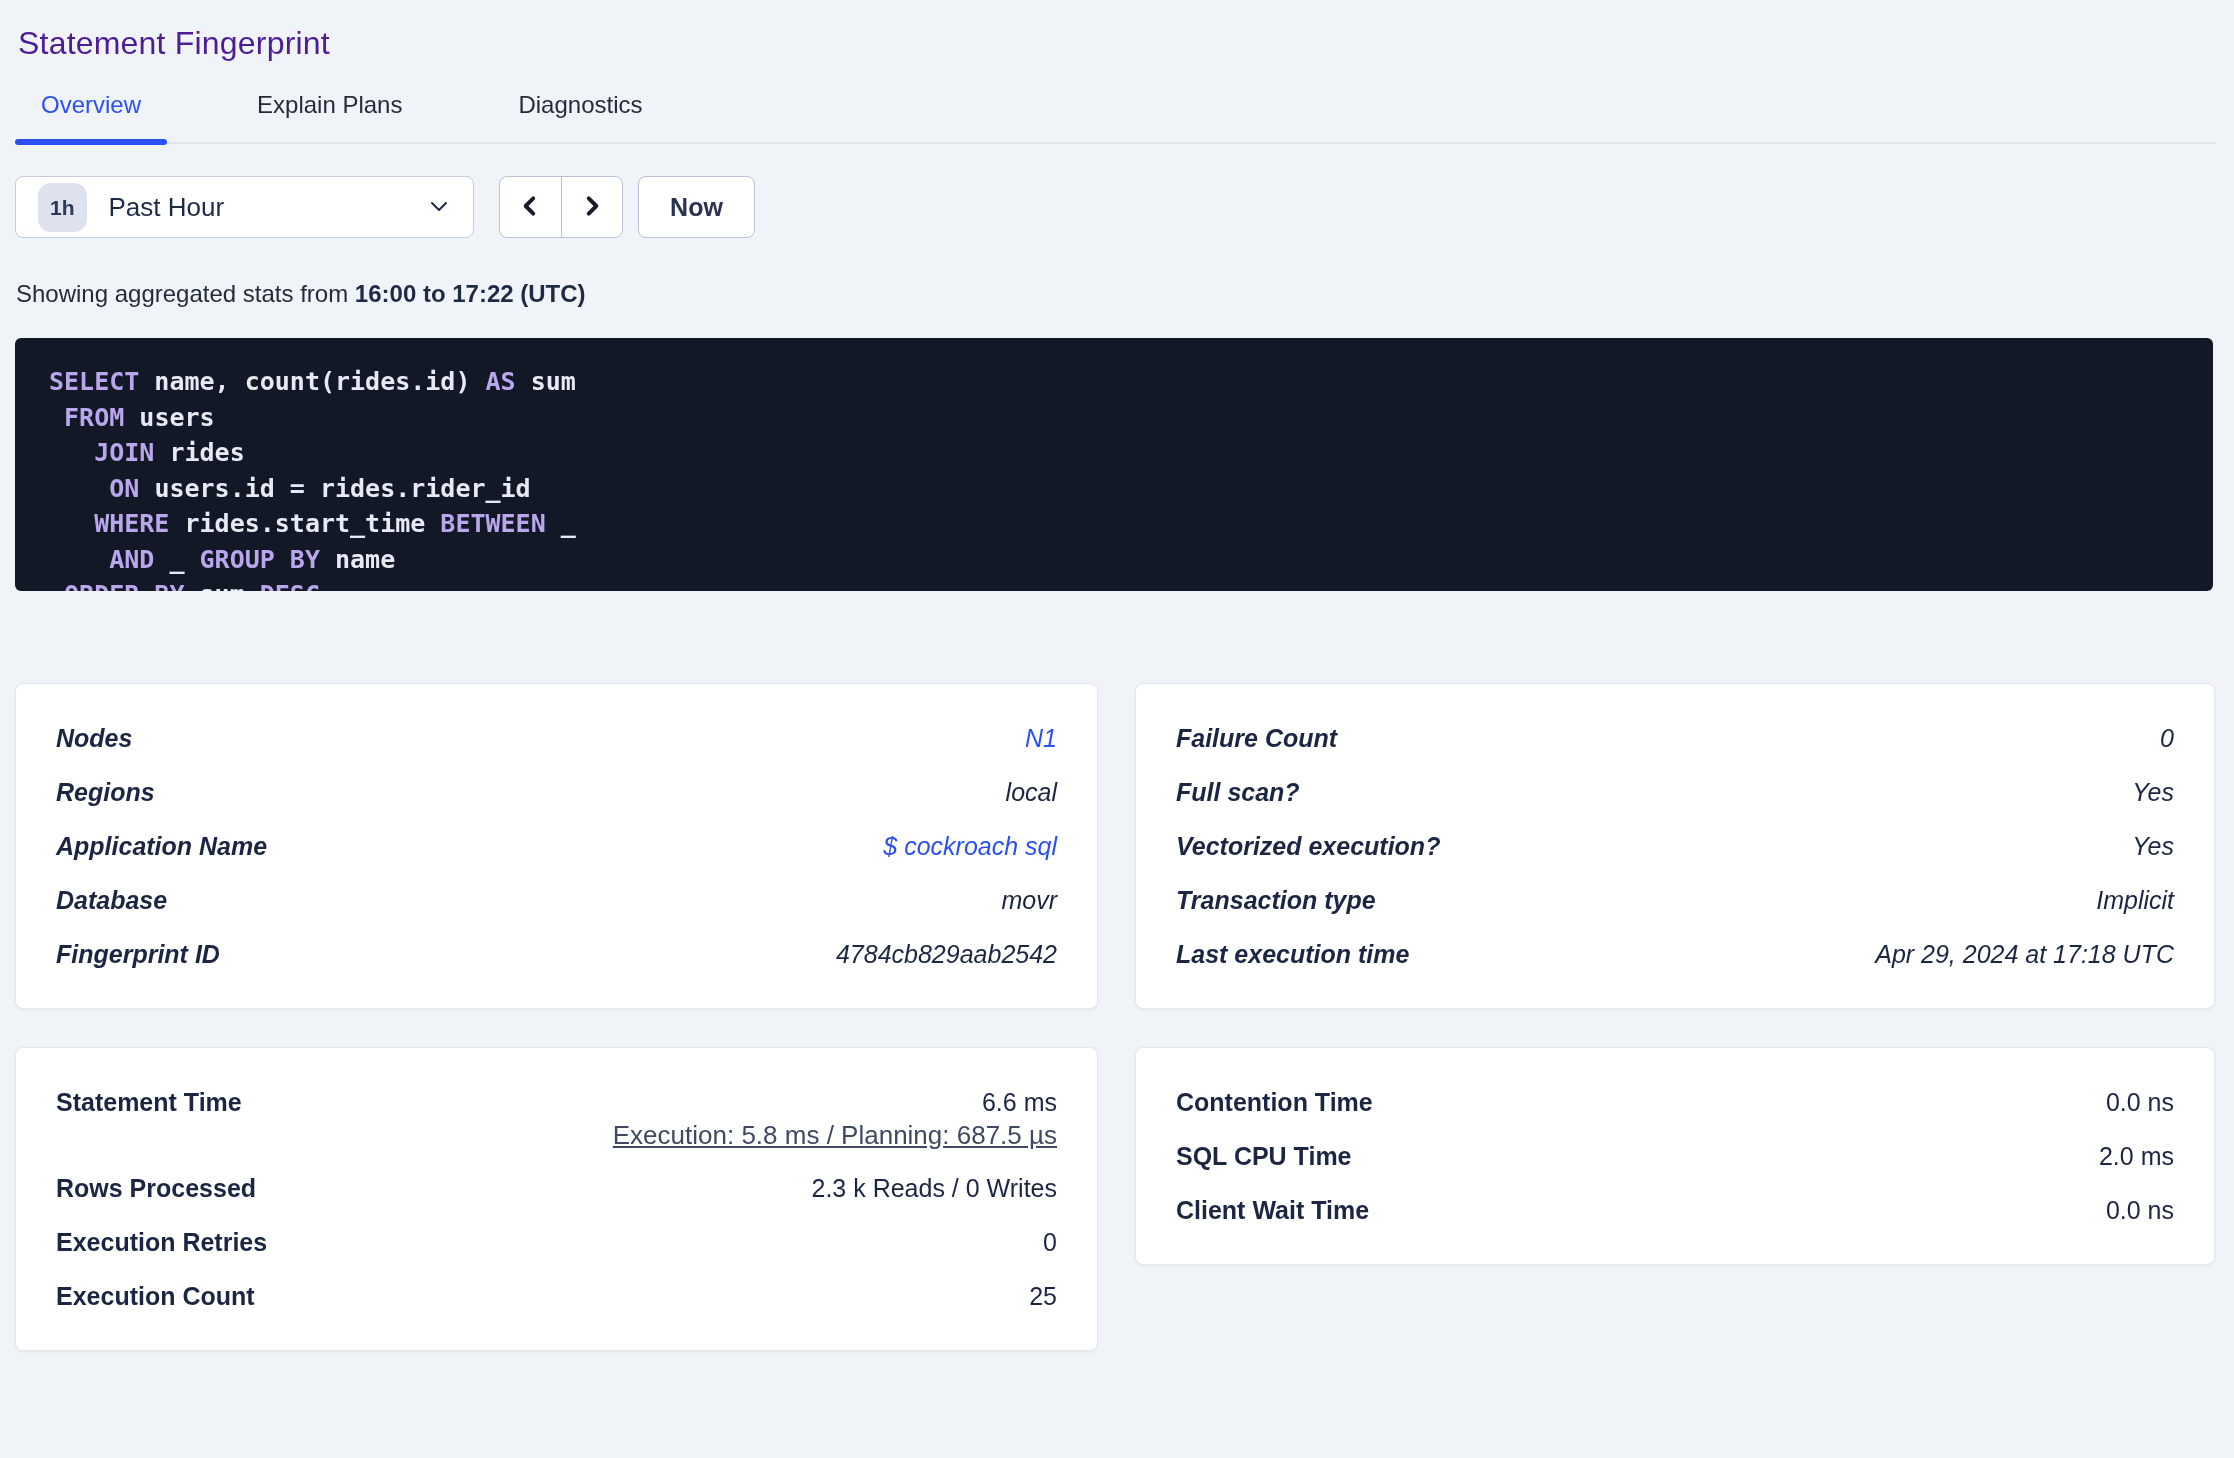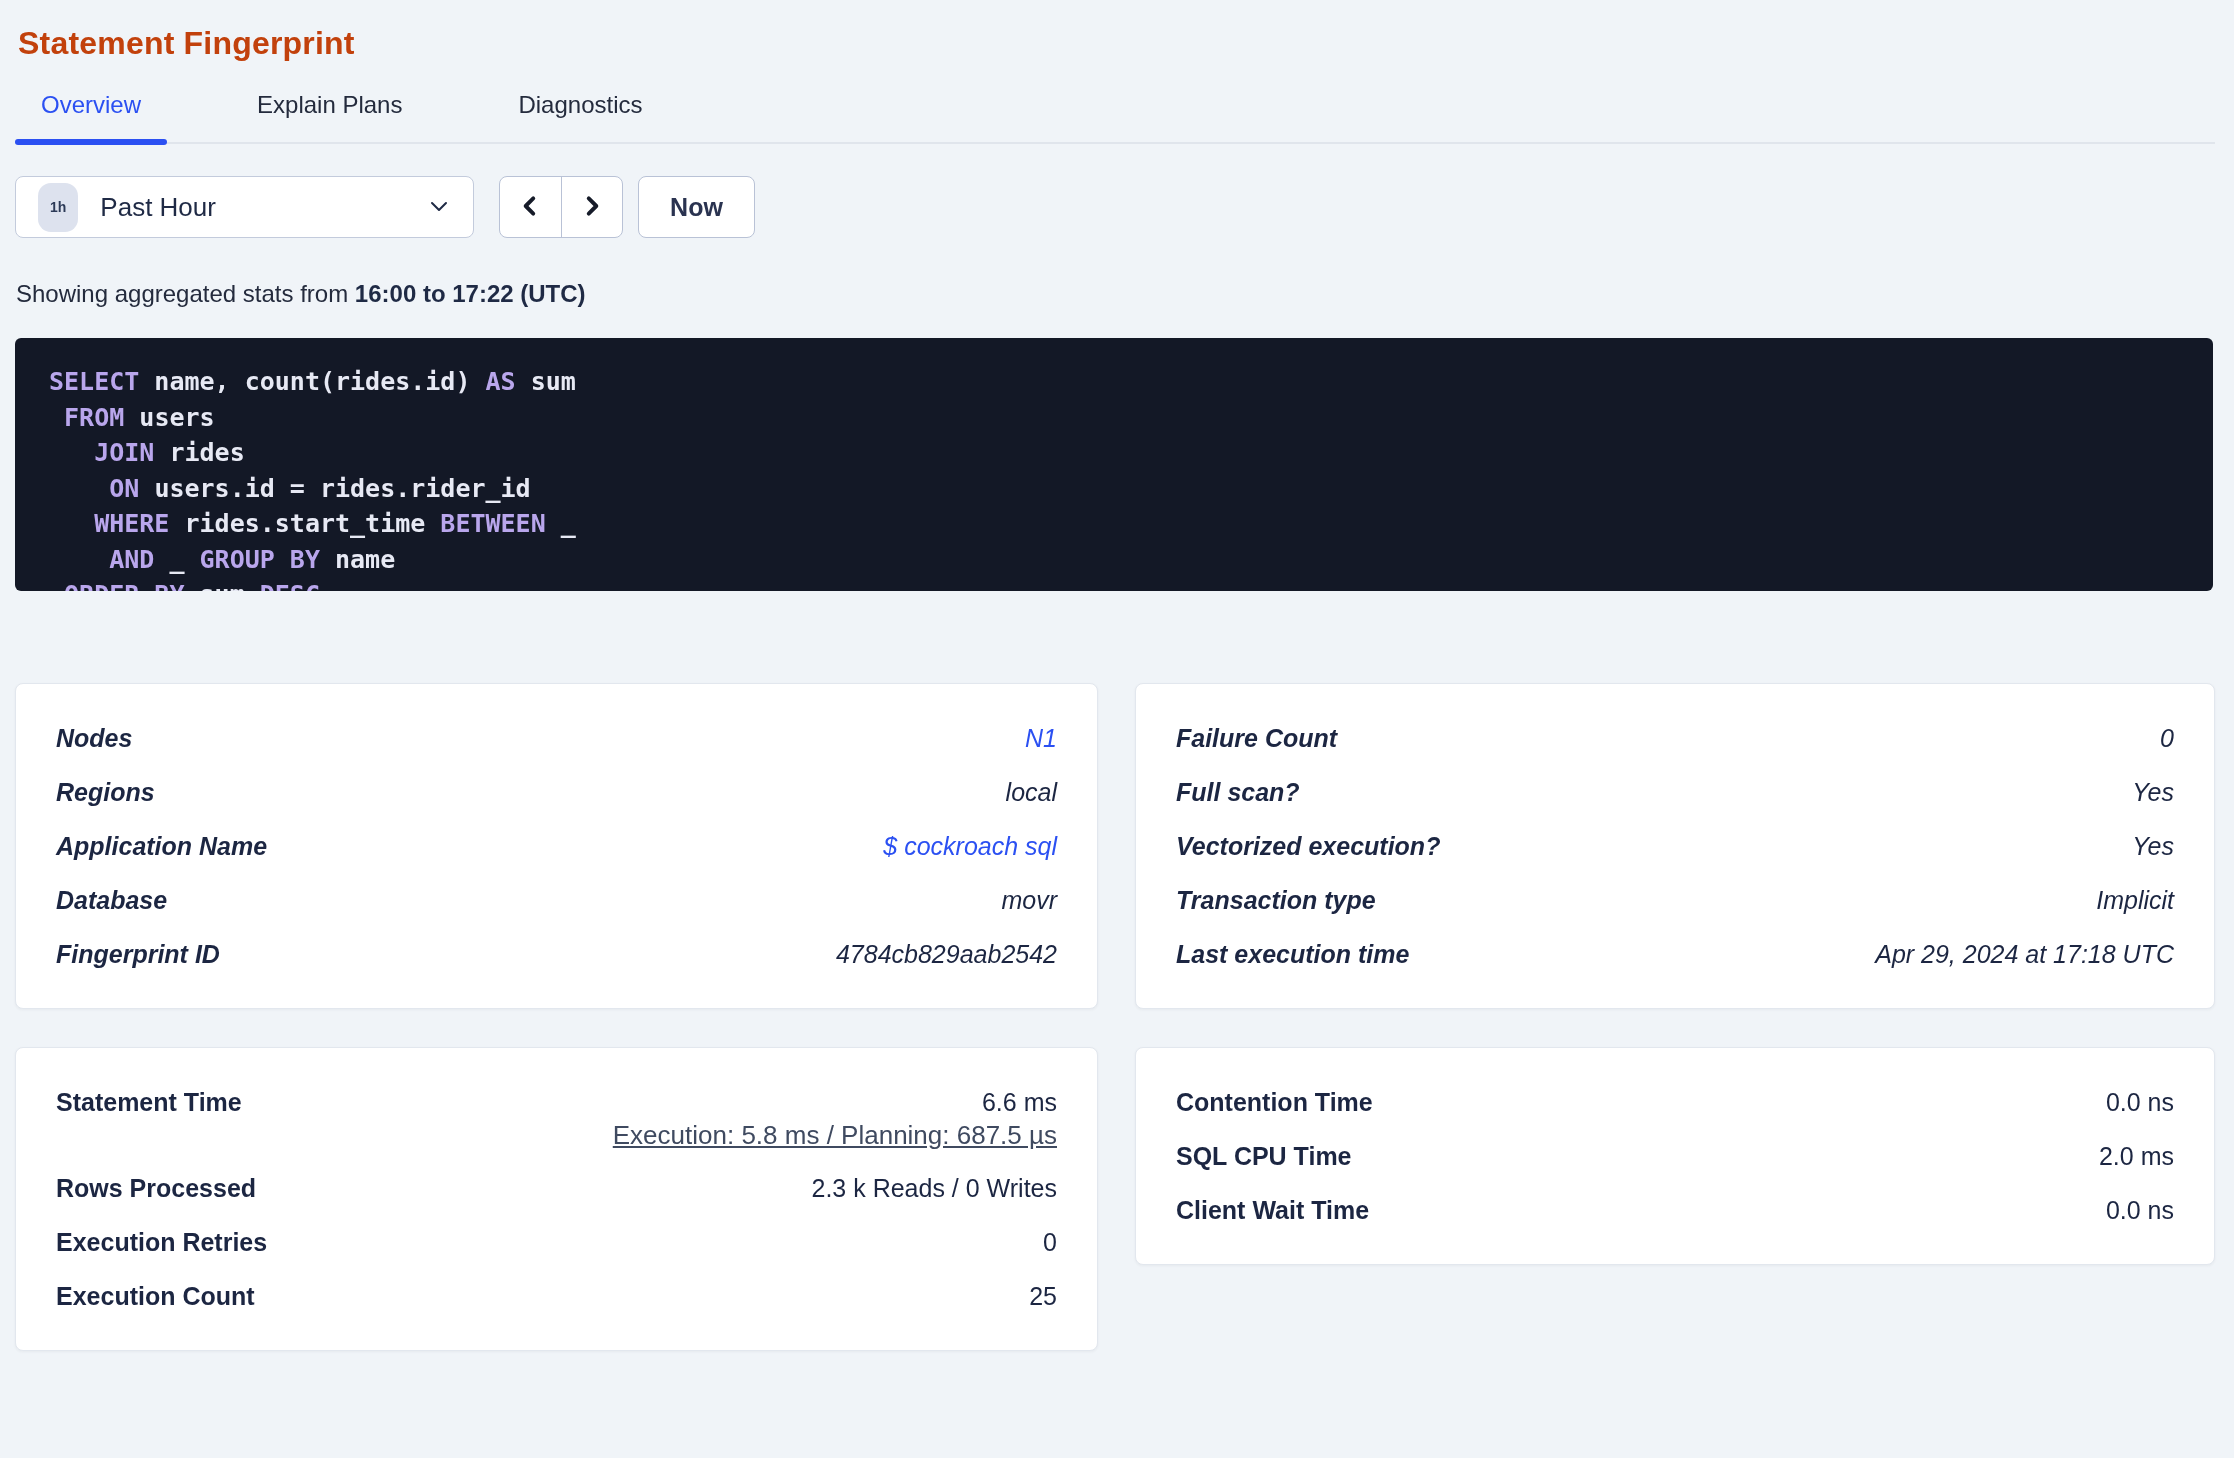--- a/index.html
+++ b/index.html
@@ -9,22 +9,22 @@
     font-family: "Liberation Sans", sans-serif;
     color: #1f2a45;
   }
   .page { position: relative; width: 2234px; height: 1458px; }
 
   
   .page-title {
     margin: 22px 0 0 18px;
     font-size: 32px;
     line-height: 42px;
-    font-weight: 700;
-    color: #c2410c;
+    font-weight: 400;
+    color: #4c1d95;
     letter-spacing: 0.2px;
   }
 
   
   .tabs {
     display: flex;
     gap: 64px;
     margin: 26px 0 0 15px;
     width: 2200px;
     border-bottom: 2px solid #e0e5ec;
@@ -62,21 +62,21 @@
     border: 1.5px solid #c3cbdc;
     border-radius: 8px;
     padding: 0 22px;
     cursor: pointer;
     font-family: inherit;
   }
   .time-badge {
     background: #dde2ee;
     color: #2c3a57;
     font-weight: 700;
-    font-size: 14px;
+    font-size: 21px;
     line-height: 21px;
     padding: 14px 12px;
     border-radius: 13px;
   }
   .time-label {
     margin-left: 22px;
     font-size: 26px;
     color: #1f2a45;
   }
   .chevron-down { margin-left: auto; }

